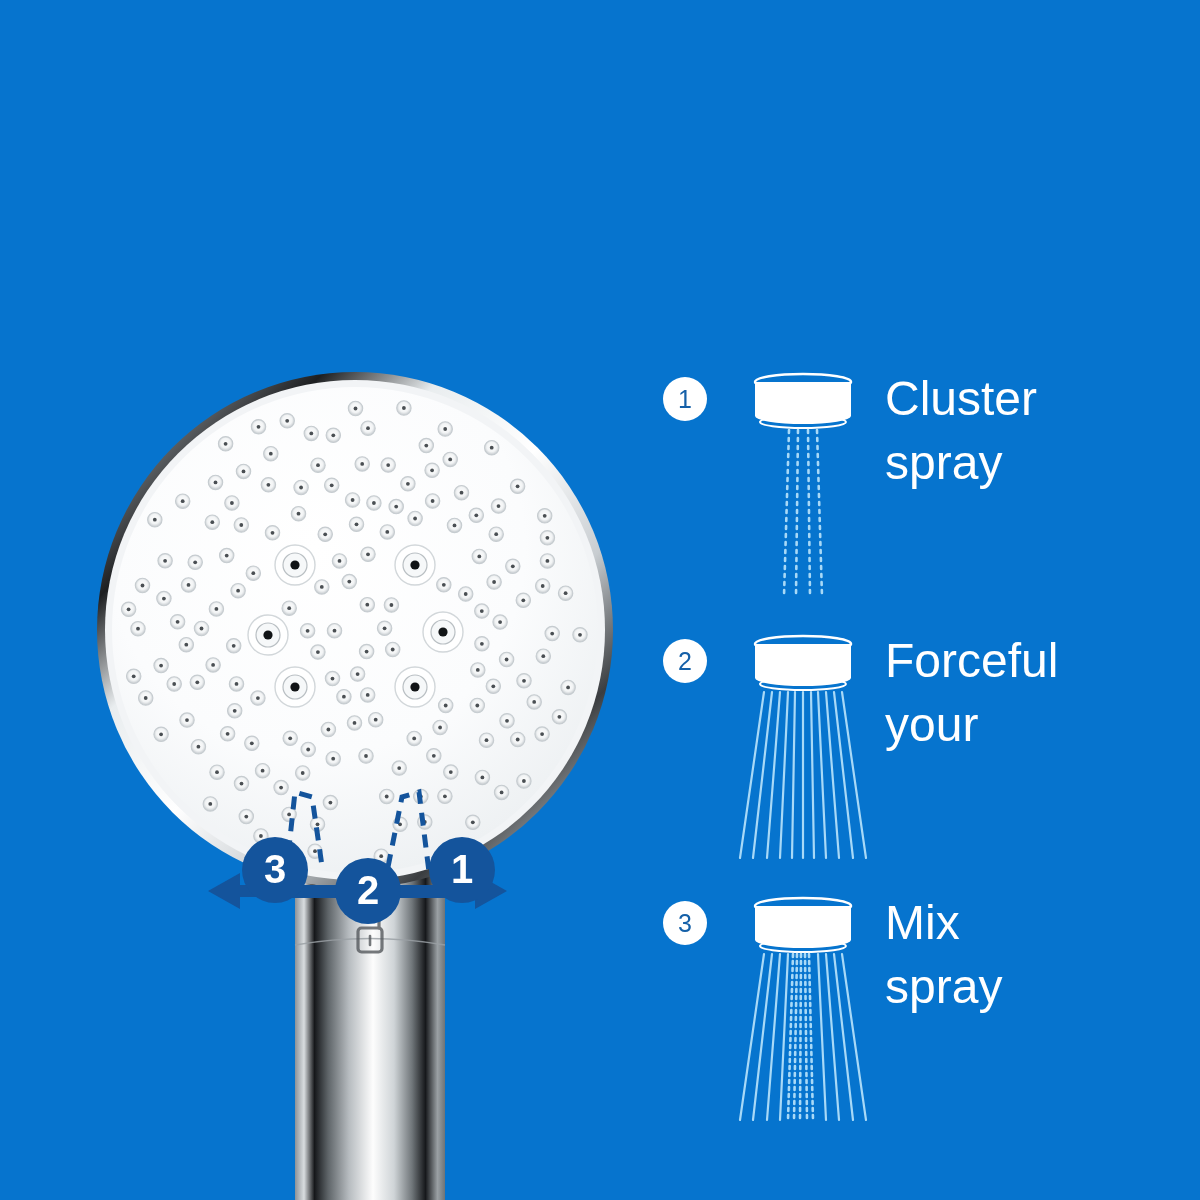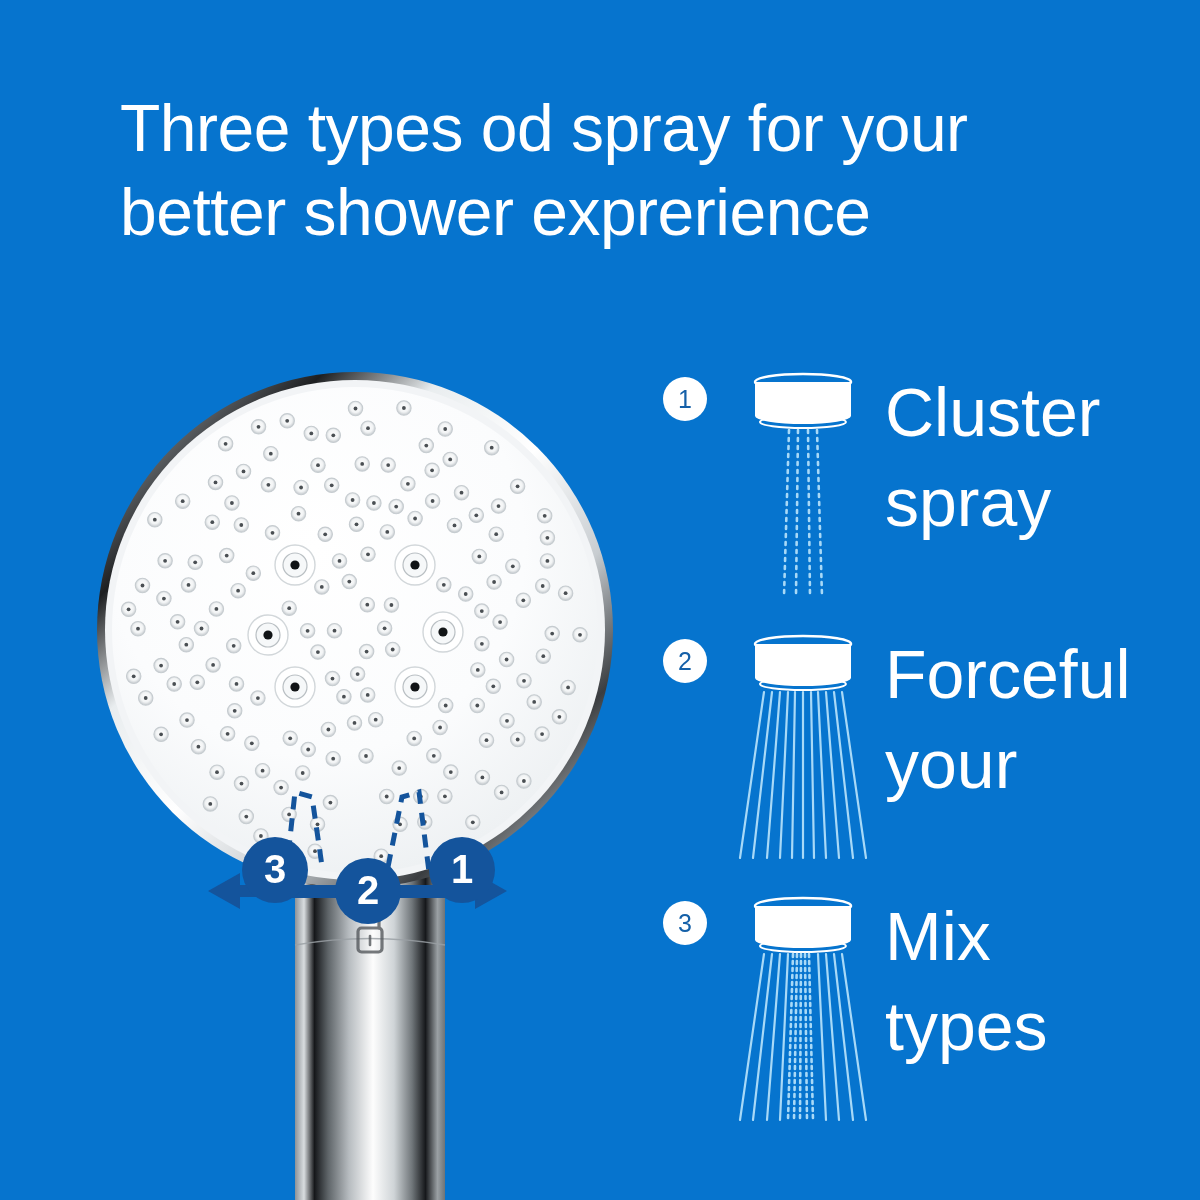--- a/index.html
+++ b/index.html
@@ -75,32 +75,30 @@
     width: 150px;
     height: 240px;
   }
   .legend-icon svg { display: block; }
   .legend-label {
     position: absolute;
     left: 235px;
     top: 12px;
     width: 280px;
     color: #ffffff;
-    font-size: 68px;
+    font-size: 48px;
     line-height: 1.33;
     white-space: pre-line;
   }
 </style>
 </head>
 <body>
 
 <div id="canvas">
 
-  <div id="headline">Three types od spray for your
-better shower exprerience</div>
 
   <div id="product">
     <svg width="560" height="840" viewBox="0 0 560 840" xmlns="http://www.w3.org/2000/svg">
       <defs>
 
         <linearGradient id="rimGrad" x1="0" y1="0" x2="1" y2="1">
           <stop offset="0%" stop-color="#ffffff"></stop>
           <stop offset="12%" stop-color="#6e7276"></stop>
           <stop offset="22%" stop-color="#1d1f21"></stop>
           <stop offset="34%" stop-color="#e9edef"></stop>
@@ -610,17 +608,17 @@
           <g stroke="#a8d9f7" stroke-width="2.6" stroke-dasharray="3 4" stroke-linecap="round">
             <line x1="65" y1="70" x2="60" y2="236"></line>
             <line x1="69" y1="70" x2="66" y2="236"></line>
             <line x1="73" y1="70" x2="72" y2="236"></line>
             <line x1="77" y1="70" x2="79" y2="236"></line>
             <line x1="81" y1="70" x2="85" y2="236"></line>
           </g>
         </svg>
       </div>
       <div class="legend-label">Mix
-types</div>
+spray</div>
     </div>
 
   </div>
 </div>
 
 </body></html>

